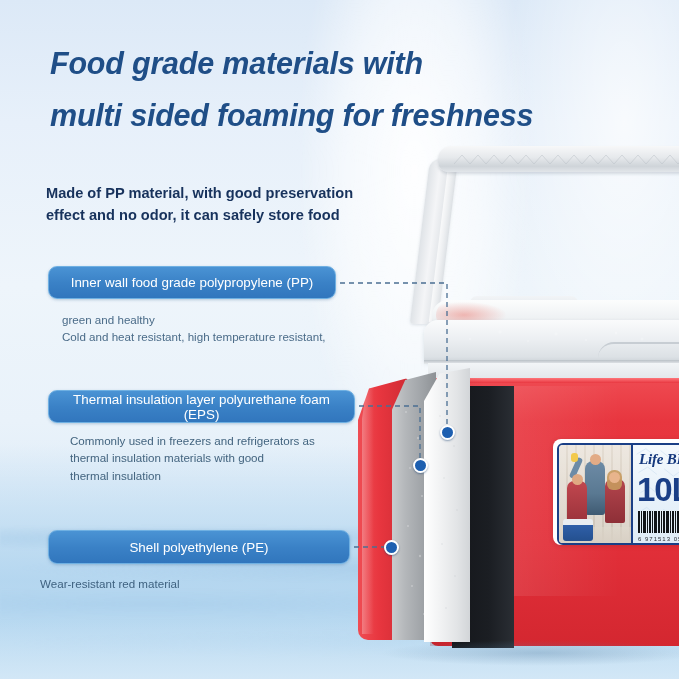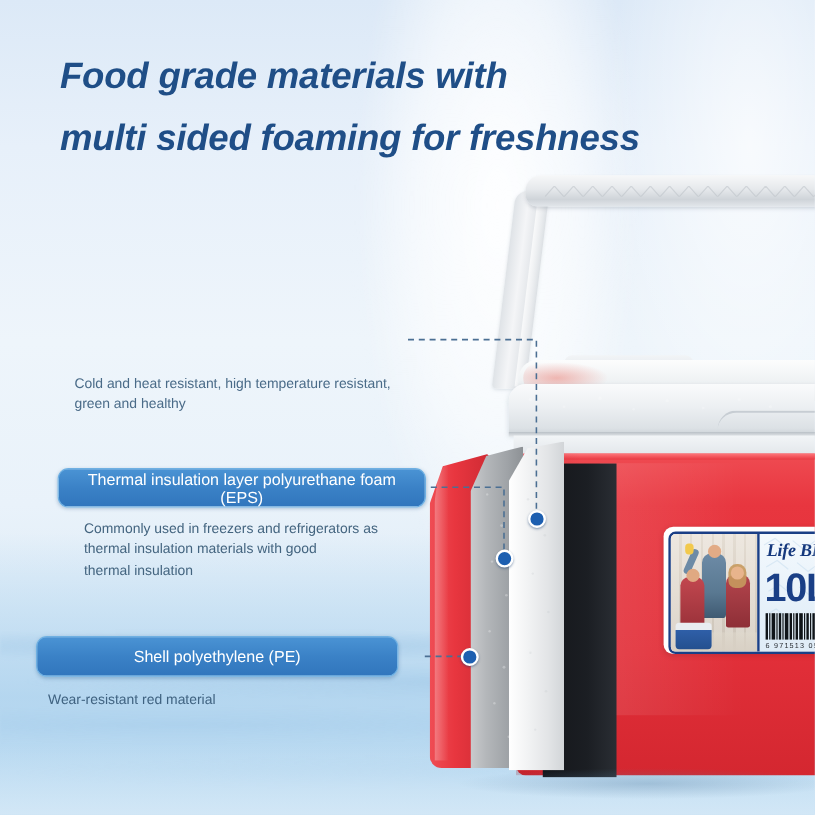--- a/index.html
+++ b/index.html
@@ -41,21 +41,21 @@
   .pill{position:absolute;display:flex;align-items:center;
     background:linear-gradient(180deg,#4a93d4 0%,#3a81c6 52%,#3176bd 100%);
     border:1.5px solid #6fb0e2;border-radius:9px;
     box-shadow:0 1px 3px rgba(40,90,140,.28);
     color:#fff;font-size:13.4px;box-sizing:border-box;}
   .pill span{display:block;width:100%;}
   #pill1{left:48px;top:266px;width:288px;height:33px;padding:0 14px;}
   #pill1 span{text-align:center;}
   #pill2{left:48px;top:390px;width:307px;height:33px;padding:0 12px;}
   #pill2 span{text-align:center;}
-  #pill3{left:30px;top:530px;width:302px;height:34px;padding:0 12px;}
+  #pill3{left:48px;top:530px;width:302px;height:34px;padding:0 12px;}
   #pill3 span{text-align:center;}
 
   .desc{position:absolute;font-size:11.6px;line-height:1.5;color:#4a6b88;}
   #desc1{left:62px;top:311px;width:270px;}
   #desc2{left:70px;top:432px;width:262px;color:#43647f;}
   #desc3{left:40px;top:575px;width:260px;color:#3f6280;}
   .desc i{font-style:normal;display:block;}
 
   
   #links{position:absolute;inset:0;width:679px;height:679px;}
@@ -335,24 +335,31 @@
 
   <div class="dot" style="left:440px;top:425px"></div>
   <div class="dot" style="left:413px;top:458px"></div>
   <div class="dot" style="left:384px;top:540px"></div>
 
   <div class="headline">
     <span>Food grade materials with</span>
     <span class="l2">multi sided foaming for freshness</span>
   </div>
 
-
+  <div class="subtitle">
+    <span>Made of PP material, with good preservation</span>
+    <span class="l2">effect and no odor, it can safely store food</span>
+  </div>
+
+  <div class="pill" id="pill1">
+    <span>Inner wall food grade polypropylene (PP)</span>
+  </div>
   <div class="desc" id="desc1">
+    <i>green and healthy</i>
     <i>Cold and heat resistant, high temperature resistant,</i>
-    <i>green and healthy</i>
   </div>
 
   <div class="pill" id="pill2">
     <span>Thermal insulation layer polyurethane foam (EPS)</span>
   </div>
   <div class="desc" id="desc2">
     <i>Commonly used in freezers and refrigerators as</i>
     <i>thermal insulation materials with good</i>
     <i>thermal insulation</i>
   </div>

